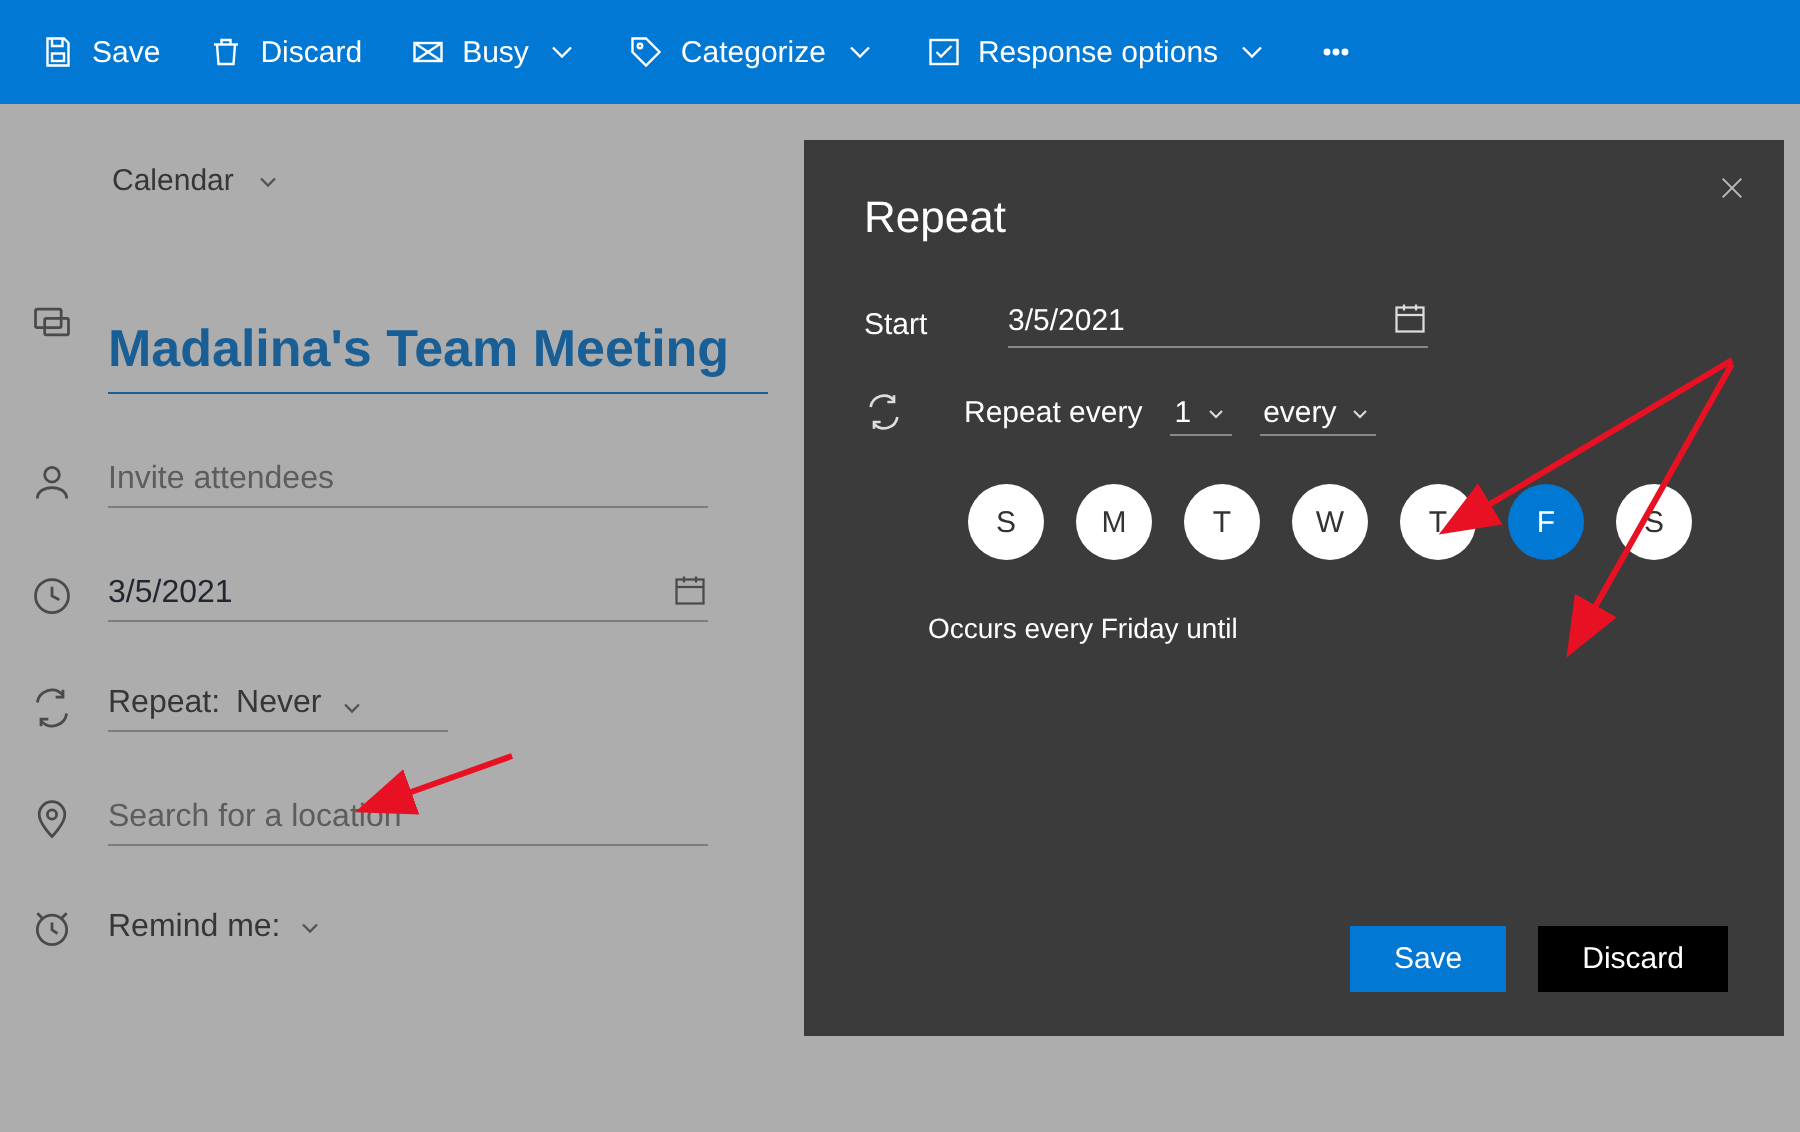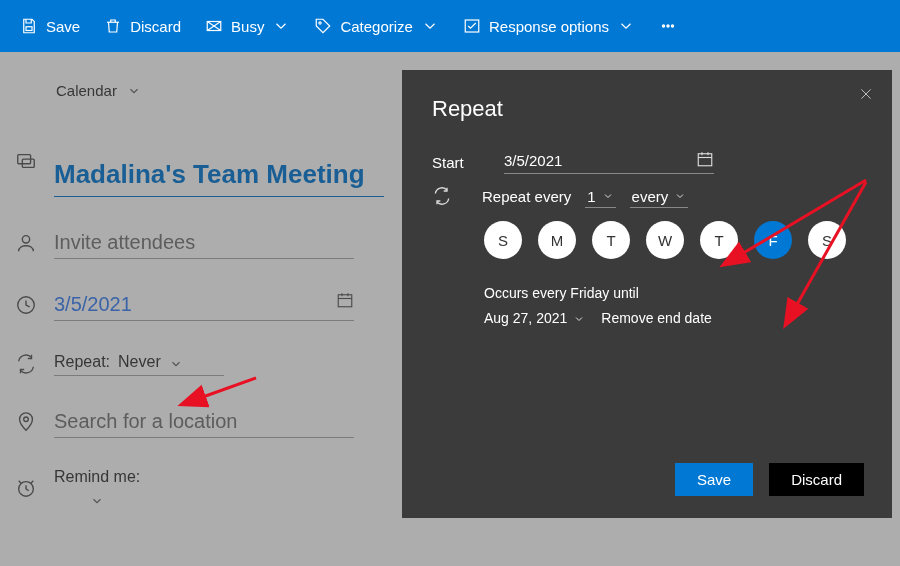--- a/index.html
+++ b/index.html
@@ -33,70 +33,70 @@
     color: #0078d4;
     font-weight: 600;
     border: none;
     border-bottom: 1.5px solid #0078d4;
     padding: 2px 0 6px 0;
     width: 330px;
     background: transparent;
     margin-top: 32px;
   }
   .text-input {
-    font-size: 20px;
-    color: #3b82f6;
+    font-size: 16px;
+    color: #0f172a;
     border: none;
     border-bottom: 1px solid #aaa;
     padding: 4px 0;
     width: 300px;
     background: transparent;
   }
   .date-field-wrap { position: relative; width: 300px; }
   .date-field-wrap .cal-icon { position: absolute; right: 0; top: 2px; }
   .cal-icon svg { width: 18px; height: 18px; stroke: #555; fill:none; stroke-width:1.5; }
 
   .repeat-row { display:flex; align-items:flex-end; gap:8px; border-bottom:1px solid #aaa; padding:2px 0 4px; width:170px; color:#333; font-size:16px;}
   .repeat-row svg.chev{width:14px;height:14px;stroke:#666;fill:none;stroke-width:2;}
 
-  .remind-row { display:flex; align-items:center; gap:8px; color:#333; font-size:16px;flex-direction:column;}
+  .remind-row { display:flex; align-items:center; gap:8px; color:#333; font-size:16px;}
   .remind-row svg.chev{width:14px;height:14px;stroke:#666;fill:none;stroke-width:2;}
 
   
   .dimmer { position:absolute; inset:52px 0 0 0; background:rgba(60,60,60,0.42); pointer-events:none; }
 
   
   .modal {
     position:absolute;
     top:70px; right:8px;
     width:490px; height:448px;
     background:#3b3b3b;
     color:#fff;
     padding:26px 18px 22px 30px;
     font-size:15px;
   }
   .modal .close { position:absolute; top:16px; right:18px; cursor:pointer; }
   .modal .close svg{width:16px;height:16px;stroke:#bbb;stroke-width:1.5;fill:none;}
   .modal h2 { font-weight:400; font-size:22px; margin-bottom:28px; }
-  .modal .mrow { display:flex; align-items:center; gap:20px; margin-bottom:12px; }
+  .modal .mrow { display:flex; align-items:center; gap:20px; margin-bottom:22px; }
   .modal .label { width:52px; font-size:15px; }
   .modal .date-val { border-bottom:1px solid #888; padding:2px 0 4px; width:210px; position:relative;}
   .modal .date-val .cal-icon{position:absolute;right:0;top:0;}
   .modal .date-val .cal-icon svg{stroke:#ddd;}
 
   .modal .repeat-every { display:flex; align-items:flex-start; gap:14px; margin-left:10px;}
   .modal .repeat-every .dd { display:flex; align-items:center; gap:6px; border-bottom:1px solid #888; padding:0 2px 2px; cursor:pointer;}
   .modal svg.chev{width:12px;height:12px;stroke:#ddd;fill:none;stroke-width:2;}
   .modal .repeat-icon svg{width:20px;height:20px;stroke:#ddd;fill:none;stroke-width:1.6;}
 
   .days { display:flex; gap:16px; margin:0 0 22px 52px; }
   .day { width:38px;height:38px;border-radius:50%;background:#fff;color:#333;display:flex;align-items:center;justify-content:center;font-weight:500;cursor:pointer;}
   .day.selected{background:#0078d4;color:#fff;}
 
-  .occurs { margin-left:52px; font-size:14px; line-height:1.8;}
+  .occurs { margin-left:32px; font-size:14px; line-height:1.8;}
   .occurs .untilrow{display:flex;align-items:center;gap:16px;}
   .occurs .untilrow .dd{display:flex;align-items:center;gap:6px;cursor:pointer;}
   .occurs a{color:#fff;text-decoration:none;cursor:pointer;}
 
   .modal-buttons{ position:absolute; bottom:22px; right:28px; display:flex; gap:16px;}
   .btn{ padding:8px 22px; font-size:15px; cursor:pointer; border:none;}
   .btn-primary{ background:#0078d4; color:#fff;}
   .btn-secondary{ background:#000; color:#fff;}
 
   
@@ -309,29 +309,20 @@
     <div class="day">M</div>
     <div class="day">T</div>
     <div class="day">W</div>
     <div class="day">T</div>
     <div class="day selected">F</div>
     <div class="day">S</div>
   </div>
 
   <div class="occurs">
     <div>Occurs every Friday until</div>
-    <div class="untilrow">
-      <span class="dd">
-        <span>Aug 27, 2021</span>
-        <svg class="chev" viewBox="0 0 24 24">
-            <polyline points="6 9 12 15 18 9"></polyline>
-          </svg>
-      </span>
-      <a>Remove end date</a>
-    </div>
   </div>
 
   <div class="modal-buttons">
     <button class="btn btn-primary">Save</button>
     <button class="btn btn-secondary">Discard</button>
   </div>
 </div>
 
 <svg class="annot" width="900" height="566">
   <defs>

